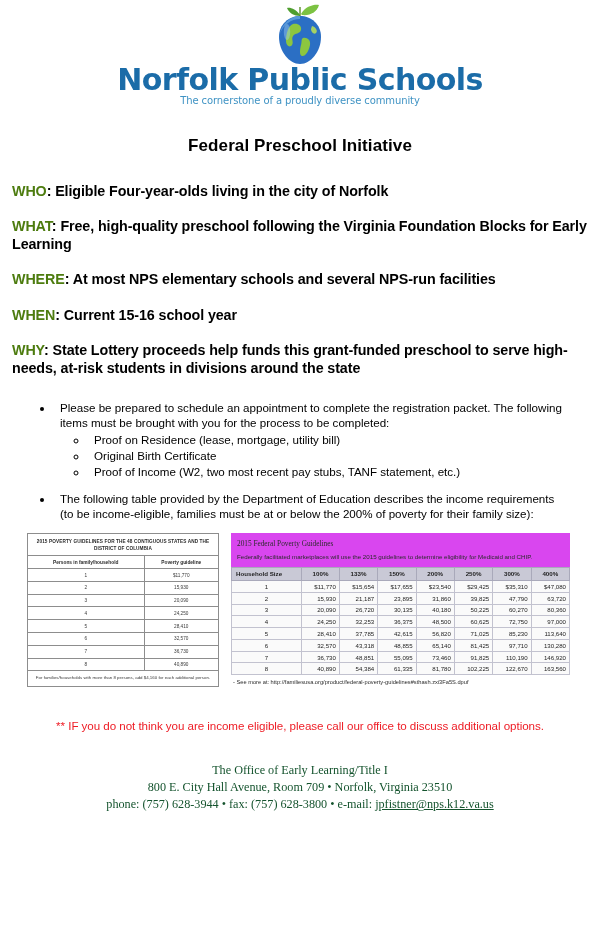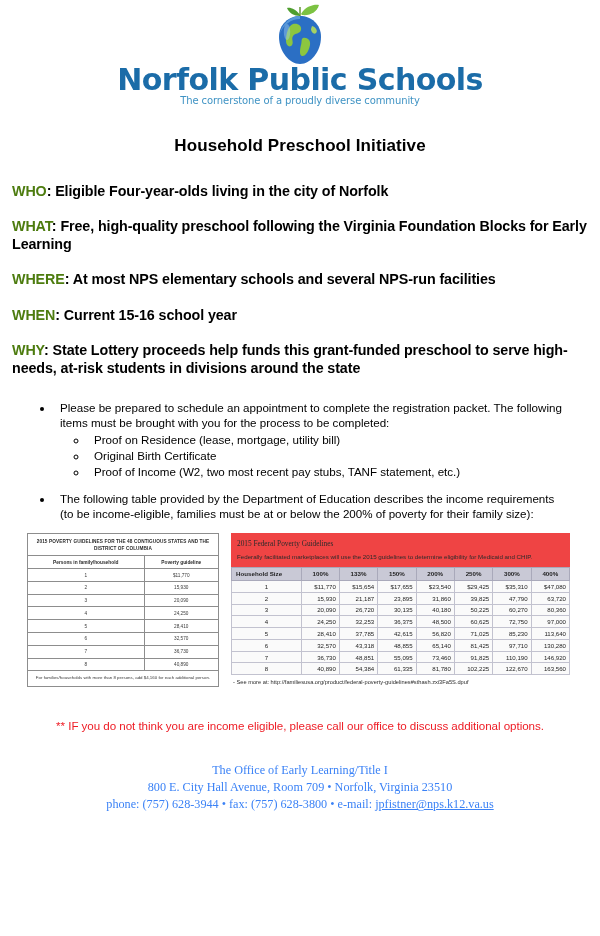--- a/index.html
+++ b/index.html
@@ -157,21 +157,21 @@
   .fed-block {
     position: absolute;
     left: 231px;
     top: 0;
     width: 339px;
     background: #f1f1f1;
     filter: blur(0.16px);
   }
   .fed-head {
     padding: 6px 24px 5px 6px;
-    background: #ef4444;
+    background: #d946ef;
   }
   .fed-head-title {
     font-family: "Liberation Serif", serif;
     font-size: 7.3px;
     color: #2b2b2b;
     margin-bottom: 5px;
   }
   .fed-head-sub {
     font-size: 6.2px;
     line-height: 1.45;
@@ -219,21 +219,21 @@
     color: #ee1c25;
     font-size: 11.6px;
     margin-top: 36px;
     letter-spacing: -0.05px;
   }
 
   
   .footer {
     text-align: center;
     font-family: "Liberation Serif", serif;
-    color: #3b82f6;
+    color: #14532d;
     font-size: 12.2px;
     line-height: 1.42;
     margin-top: 30px;
   }
   .footer .email {
     text-decoration: underline;
   }
 </style>
 </head>
 <body>
@@ -252,21 +252,21 @@
       <path d="M26 20 C31 19, 35 22, 34 26 C33 30, 28 29, 26 32 C24 35, 27 38, 25 41 C23 44, 19 42, 19 37 C19 30, 21 22, 26 20 Z" fill="#8cc63f"></path>
       <path d="M36 34 C40 33, 44 36, 43 41 C42 47, 38 53, 35 52 C32 51, 33 45, 34 41 C35 38, 34 35, 36 34 Z" fill="#8cc63f"></path>
       <path d="M45 22 C49 23, 51 27, 49 29 C47 31, 44 28, 44 25 Z" fill="#a5d164"></path>
       <ellipse cx="20" cy="28" rx="3.2" ry="8" fill="#9ecbf0" opacity="0.45"></ellipse>
     </svg>
   </div>
   <div class="logo-wordmark">Norfolk Public Schools</div>
   <div class="logo-tagline">The cornerstone of a proudly diverse community</div>
 </div>
 
-<div class="doc-title">Household Preschool Initiative</div>
+<div class="doc-title">Federal Preschool Initiative</div>
 
 <div class="qa-wrap">
   <div class="qa-item">
     <span class="qa-key">WHO</span><span>: Eligible Four-year-olds living in the city of Norfolk</span>
   </div>
   <div class="qa-item">
     <span class="qa-key">WHAT</span><span>: Free, high-quality preschool following the Virginia Foundation Blocks for Early Learning</span>
   </div>
   <div class="qa-item">
     <span class="qa-key">WHERE</span><span>: At most NPS elementary schools and several NPS-run facilities</span>

